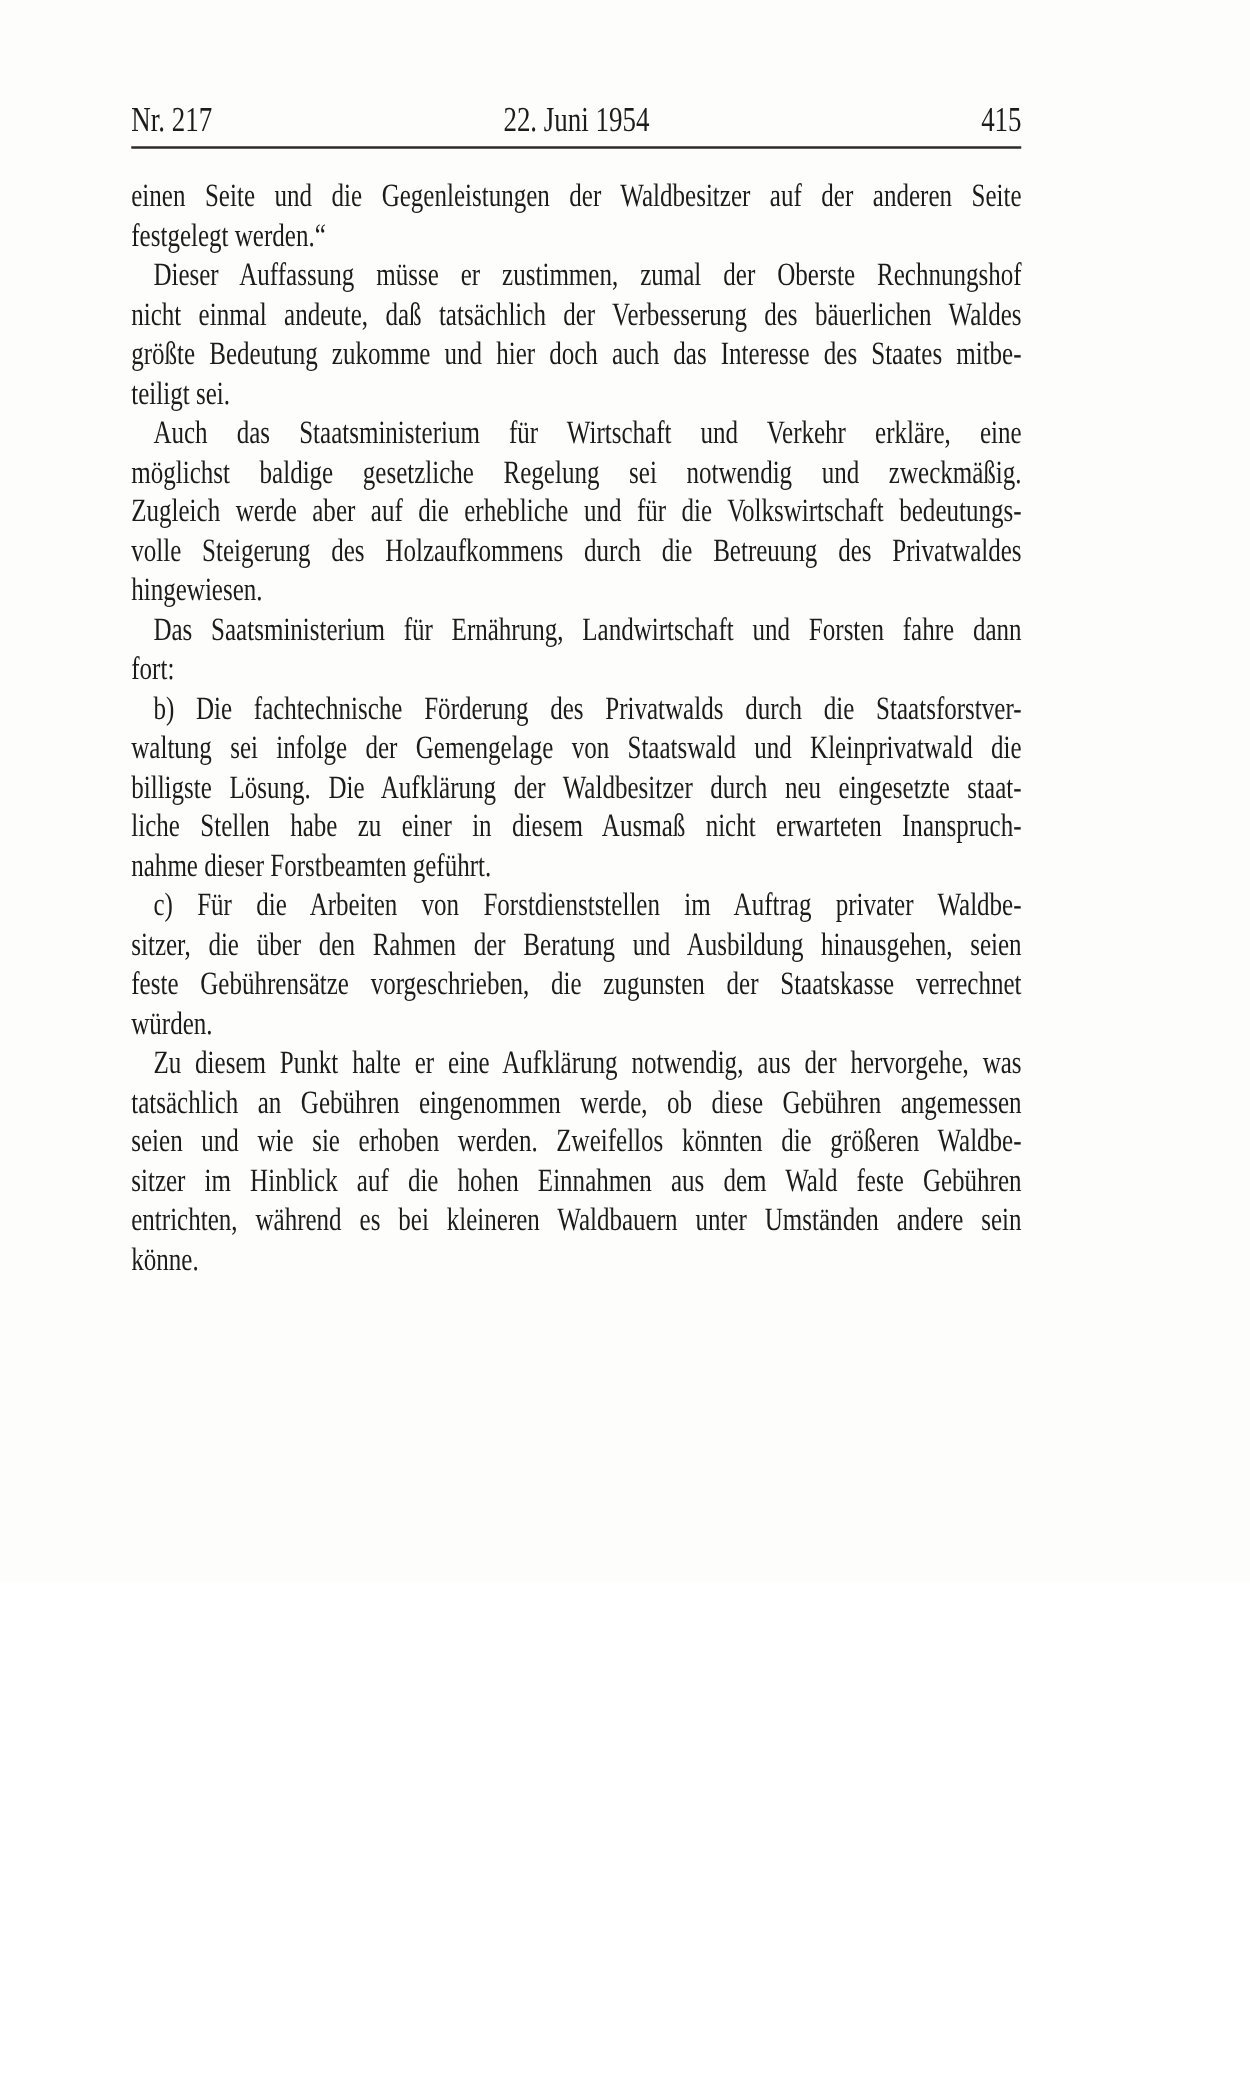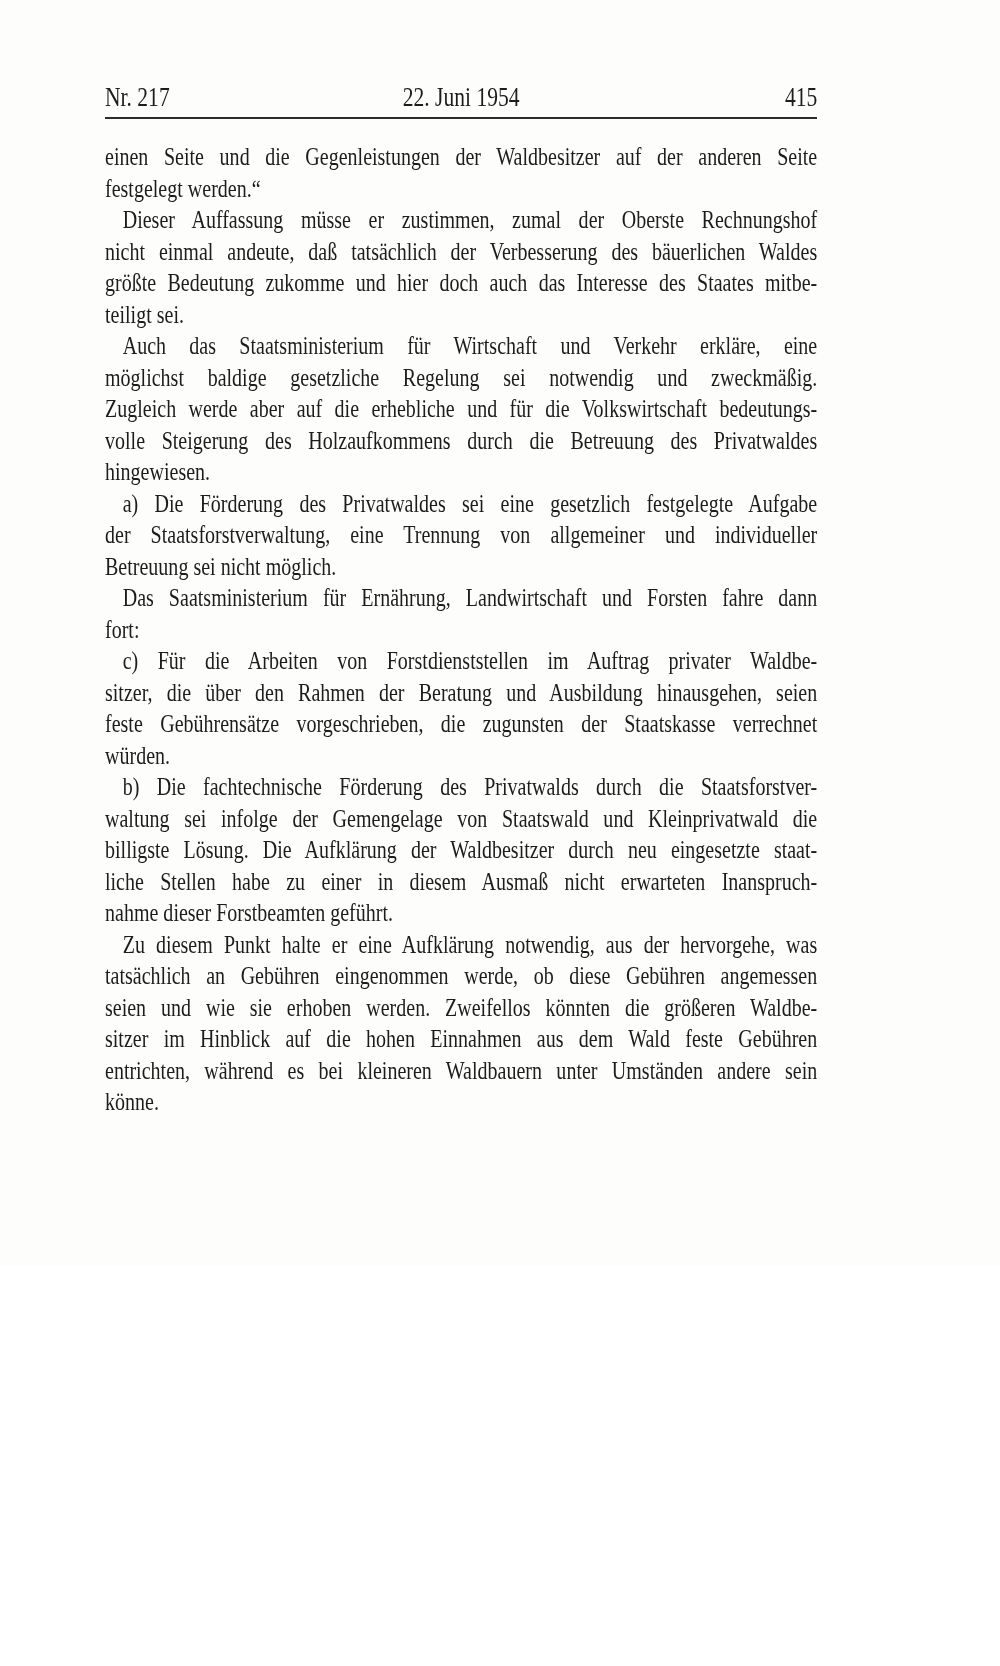--- a/index.html
+++ b/index.html
@@ -80,40 +80,35 @@
         <div class="line last">teiligt sei.</div>
       </div>
       <div class="para">
         <div class="line indent">Auch das Staatsministerium für Wirtschaft und Verkehr erkläre, eine</div>
         <div class="line">möglichst baldige gesetzliche Regelung sei notwendig und zweckmäßig.</div>
         <div class="line">Zugleich werde aber auf die erhebliche und für die Volkswirtschaft bedeutungs-</div>
         <div class="line">volle Steigerung des Holzaufkommens durch die Betreuung des Privatwaldes</div>
         <div class="line last">hingewiesen.</div>
       </div>
       <div class="para">
-        <div class="line indent">a) Die Förderung des Privatwaldes sei eine gesetzlich festgelegte Aufgabe</div>
-        <div class="line">der Staatsforstverwaltung, eine Trennung von allgemeiner und individueller</div>
-        <div class="line last">Betreuung sei nicht möglich.</div>
-      </div>
-      <div class="para">
         <div class="line indent">Das Saatsministerium für Ernährung, Landwirtschaft und Forsten fahre dann</div>
         <div class="line last">fort:</div>
-      </div>
-      <div class="para">
-        <div class="line indent">c) Für die Arbeiten von Forstdienststellen im Auftrag privater Waldbe-</div>
-        <div class="line">sitzer, die über den Rahmen der Beratung und Ausbildung hinausgehen, seien</div>
-        <div class="line">feste Gebührensätze vorgeschrieben, die zugunsten der Staatskasse verrechnet</div>
-        <div class="line last">würden.</div>
       </div>
       <div class="para">
         <div class="line indent">b) Die fachtechnische Förderung des Privatwalds durch die Staatsforstver-</div>
         <div class="line">waltung sei infolge der Gemengelage von Staatswald und Kleinprivatwald die</div>
         <div class="line">billigste Lösung. Die Aufklärung der Waldbesitzer durch neu eingesetzte staat-</div>
         <div class="line">liche Stellen habe zu einer in diesem Ausmaß nicht erwarteten Inanspruch-</div>
         <div class="line last">nahme dieser Forstbeamten geführt.</div>
+      </div>
+      <div class="para">
+        <div class="line indent">c) Für die Arbeiten von Forstdienststellen im Auftrag privater Waldbe-</div>
+        <div class="line">sitzer, die über den Rahmen der Beratung und Ausbildung hinausgehen, seien</div>
+        <div class="line">feste Gebührensätze vorgeschrieben, die zugunsten der Staatskasse verrechnet</div>
+        <div class="line last">würden.</div>
       </div>
       <div class="para">
         <div class="line indent">Zu diesem Punkt halte er eine Aufklärung notwendig, aus der hervorgehe, was</div>
         <div class="line">tatsächlich an Gebühren eingenommen werde, ob diese Gebühren angemessen</div>
         <div class="line">seien und wie sie erhoben werden. Zweifellos könnten die größeren Waldbe-</div>
         <div class="line">sitzer im Hinblick auf die hohen Einnahmen aus dem Wald feste Gebühren</div>
         <div class="line">entrichten, während es bei kleineren Waldbauern unter Umständen andere sein</div>
         <div class="line last">könne.</div>
       </div>
     </div>

